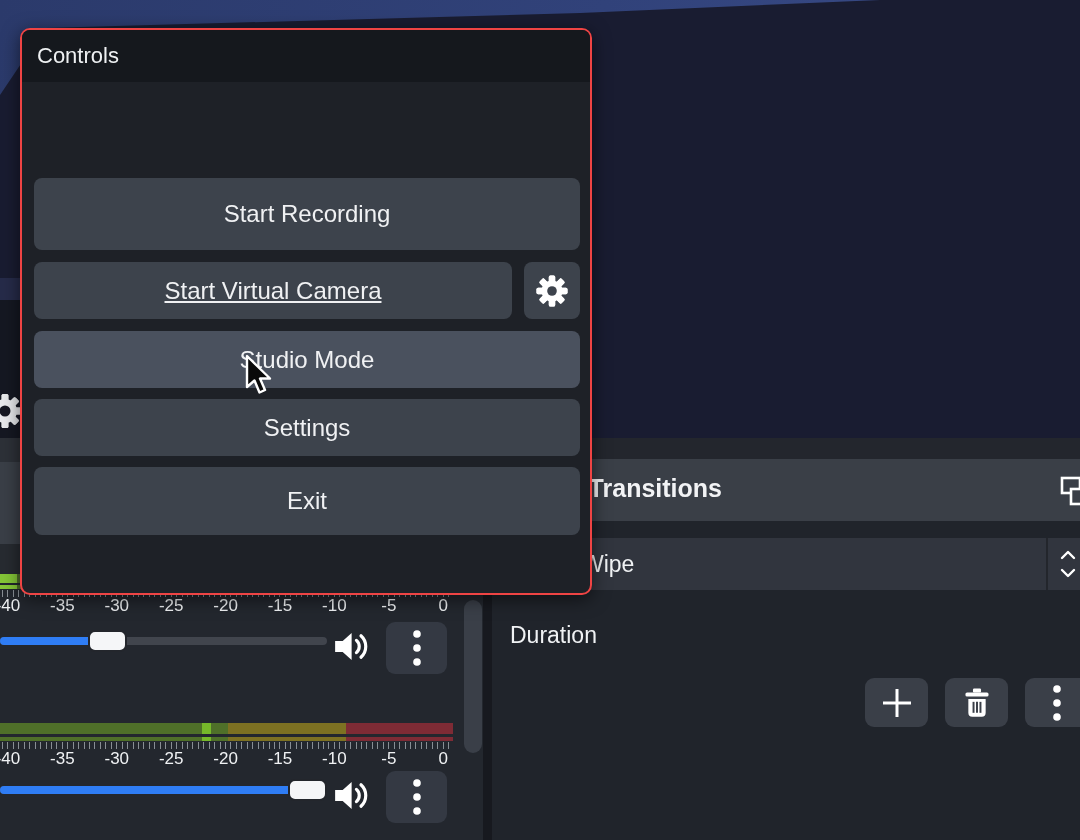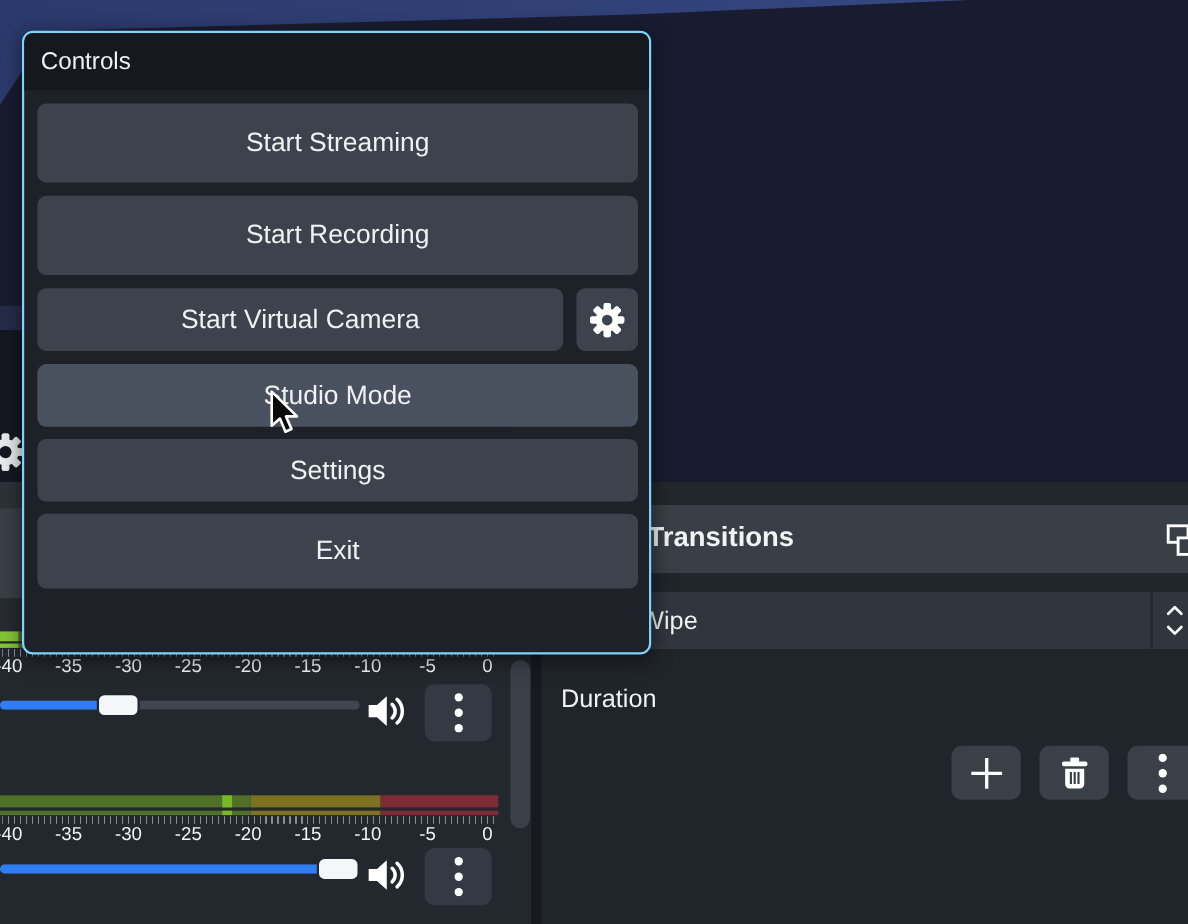--- a/index.html
+++ b/index.html
@@ -45,21 +45,21 @@
   .tr-title{left:16px;top:35px;font-size:25px;font-weight:bold;color:#f2f3f5;}
   .combo{left:10px;top:100px;width:578px;height:52px;background:#31353e;}
   .combo-text{left:26px;top:113px;font-size:23px;}
   .spin-label{left:18px;top:184px;font-size:23px;}
   .spinbox{left:135px;top:170px;width:453px;height:56px;background:#31353e;border-radius:9px 0 0 9px;}
   .tool-btn{width:63px;height:49px;background:#3a3f48;border-radius:9px;display:flex;
     align-items:center;justify-content:center;}
 
   
   .controls-panel{left:20px;top:28px;width:572px;height:567px;background:#1e2127;
-    border:2px solid #7dd3fc;border-radius:10px;box-shadow:0 4px 18px rgba(0,0,0,.55);
+    border:2px solid #ef4444;border-radius:10px;box-shadow:0 4px 18px rgba(0,0,0,.55);
     box-sizing:border-box;overflow:hidden;z-index:5;}
   .cp-titlebar{left:0;top:0;right:0;height:52px;background:#15181d;}
   .cp-title{left:15px;top:13px;font-size:22px;color:#eef0f2;}
   .cp-btn{position:absolute;left:12px;width:546px;background:#3d434c;border:none;border-radius:8px;
     color:#f0f1f3;font-size:24px;font-family:"Liberation Sans",sans-serif;text-align:center;}
   .cp-btn.hover{background:#4a515e;}
   .sq-btn{position:absolute;background:#3d434c;border-radius:8px;display:flex;align-items:center;justify-content:center;}
 
   .cursor{z-index:10;}
   svg{display:block;}
@@ -227,23 +227,22 @@
         <circle cx="4" cy="32" r="3.8" fill="#fff"></circle>
       </svg>
     </div>
   </div>
 
   <div class="abs controls-panel">
     <div class="abs cp-titlebar">
       <div class="abs cp-title">Controls</div>
     </div>
 
-    <button class="cp-btn" style="top:64px;height:72px;">Start Streaming</button>
     <button class="cp-btn" style="top:148px;height:72px;">Start Recording</button>
-    <button class="cp-btn" style="top:232px;height:57px;width:478px;">Start Virtual Camera</button>
+    <button class="cp-btn" style="top:232px;height:57px;width:478px;text-decoration:underline;">Start Virtual Camera</button>
 
     <div class="sq-btn" style="left:502px;top:232px;width:56px;height:57px;">
       <svg width="36" height="36" viewBox="-18 -18 36 36">
         <g fill="#fff">
           <g id="teethB">
               <rect x="-3.2" y="-15.5" width="6.4" height="31" rx="1.6" transform="rotate(0)"></rect>
               <rect x="-3.2" y="-15.5" width="6.4" height="31" rx="1.6" transform="rotate(45)"></rect>
               <rect x="-3.2" y="-15.5" width="6.4" height="31" rx="1.6" transform="rotate(90)"></rect>
               <rect x="-3.2" y="-15.5" width="6.4" height="31" rx="1.6" transform="rotate(135)"></rect>
               <rect x="-3.2" y="-15.5" width="6.4" height="31" rx="1.6" transform="rotate(180)"></rect>

